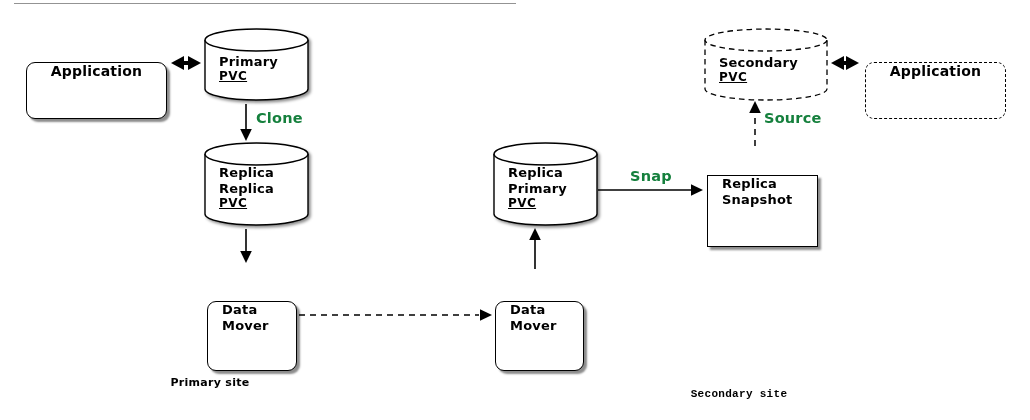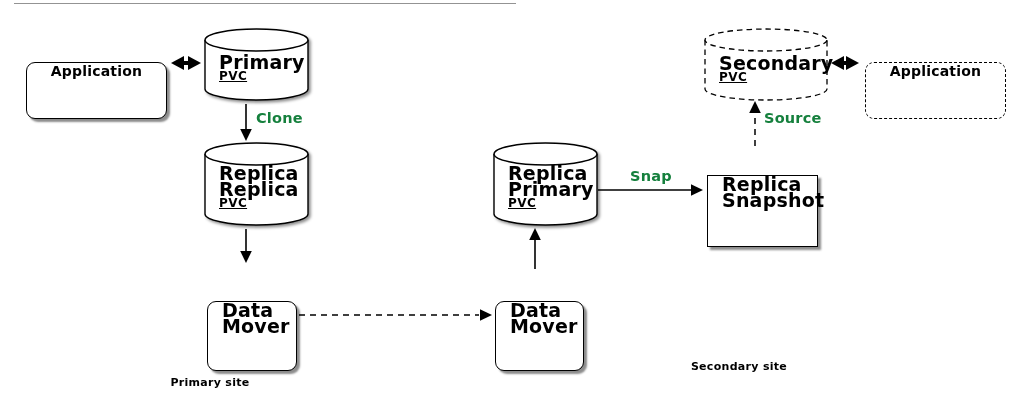--- a/index.html
+++ b/index.html
@@ -14,21 +14,21 @@
   .box{position:absolute;background:#ffffff;border:1.4px solid #000;box-sizing:border-box;
        display:flex;align-items:flex-start;color:#000;margin-top:28px;}
   .rounded{border-radius:9px;}
   .shadow{box-shadow:3px 3px 2px rgba(0,0,0,0.45);}
   .dashedb{border-style:dashed;}
   .center{justify-content:center;}
   .box .big{font-size:14px;font-weight:bold;letter-spacing:.2px;}
 
   
   .mlabel{position:absolute;color:#000;font-weight:bold;}
-  .mlabel .l{display:block;font-size:19px;line-height:16px;letter-spacing:.2px;}
+  .mlabel .l{display:block;font-size:13px;line-height:16px;letter-spacing:.2px;}
   .mlabel .s{display:block;font-size:12px;line-height:13px;letter-spacing:.4px;text-decoration:underline;}
 
   
   .elabel{position:absolute;color:#15803d;font-weight:bold;font-size:14.5px;letter-spacing:.2px;}
 
   
   .site{position:absolute;width:180px;text-align:center;color:#000;
         font-weight:bold;font-size:11px;letter-spacing:.3px;}
 
   
@@ -162,15 +162,15 @@
   <div class="mlabel" style="left:719px;top:55px;">
     <span class="l">Secondary</span>
     <span class="s">PVC</span>
   </div>
 
   <div class="box rounded dashedb center" style="left:865px;top:34px;width:141px;height:57px;">
     <span class="big">Application</span>
   </div>
 
   <div class="site" style="left:120px;top:376px;">Primary site</div>
-  <div class="site" style="left:649px;top:360px;">Secondary site</div>
+  <div class="site" style="left:649px;top:388px;font-family:Liberation Mono, monospace;">Secondary site</div>
 
 </div>
 
 </body></html>

